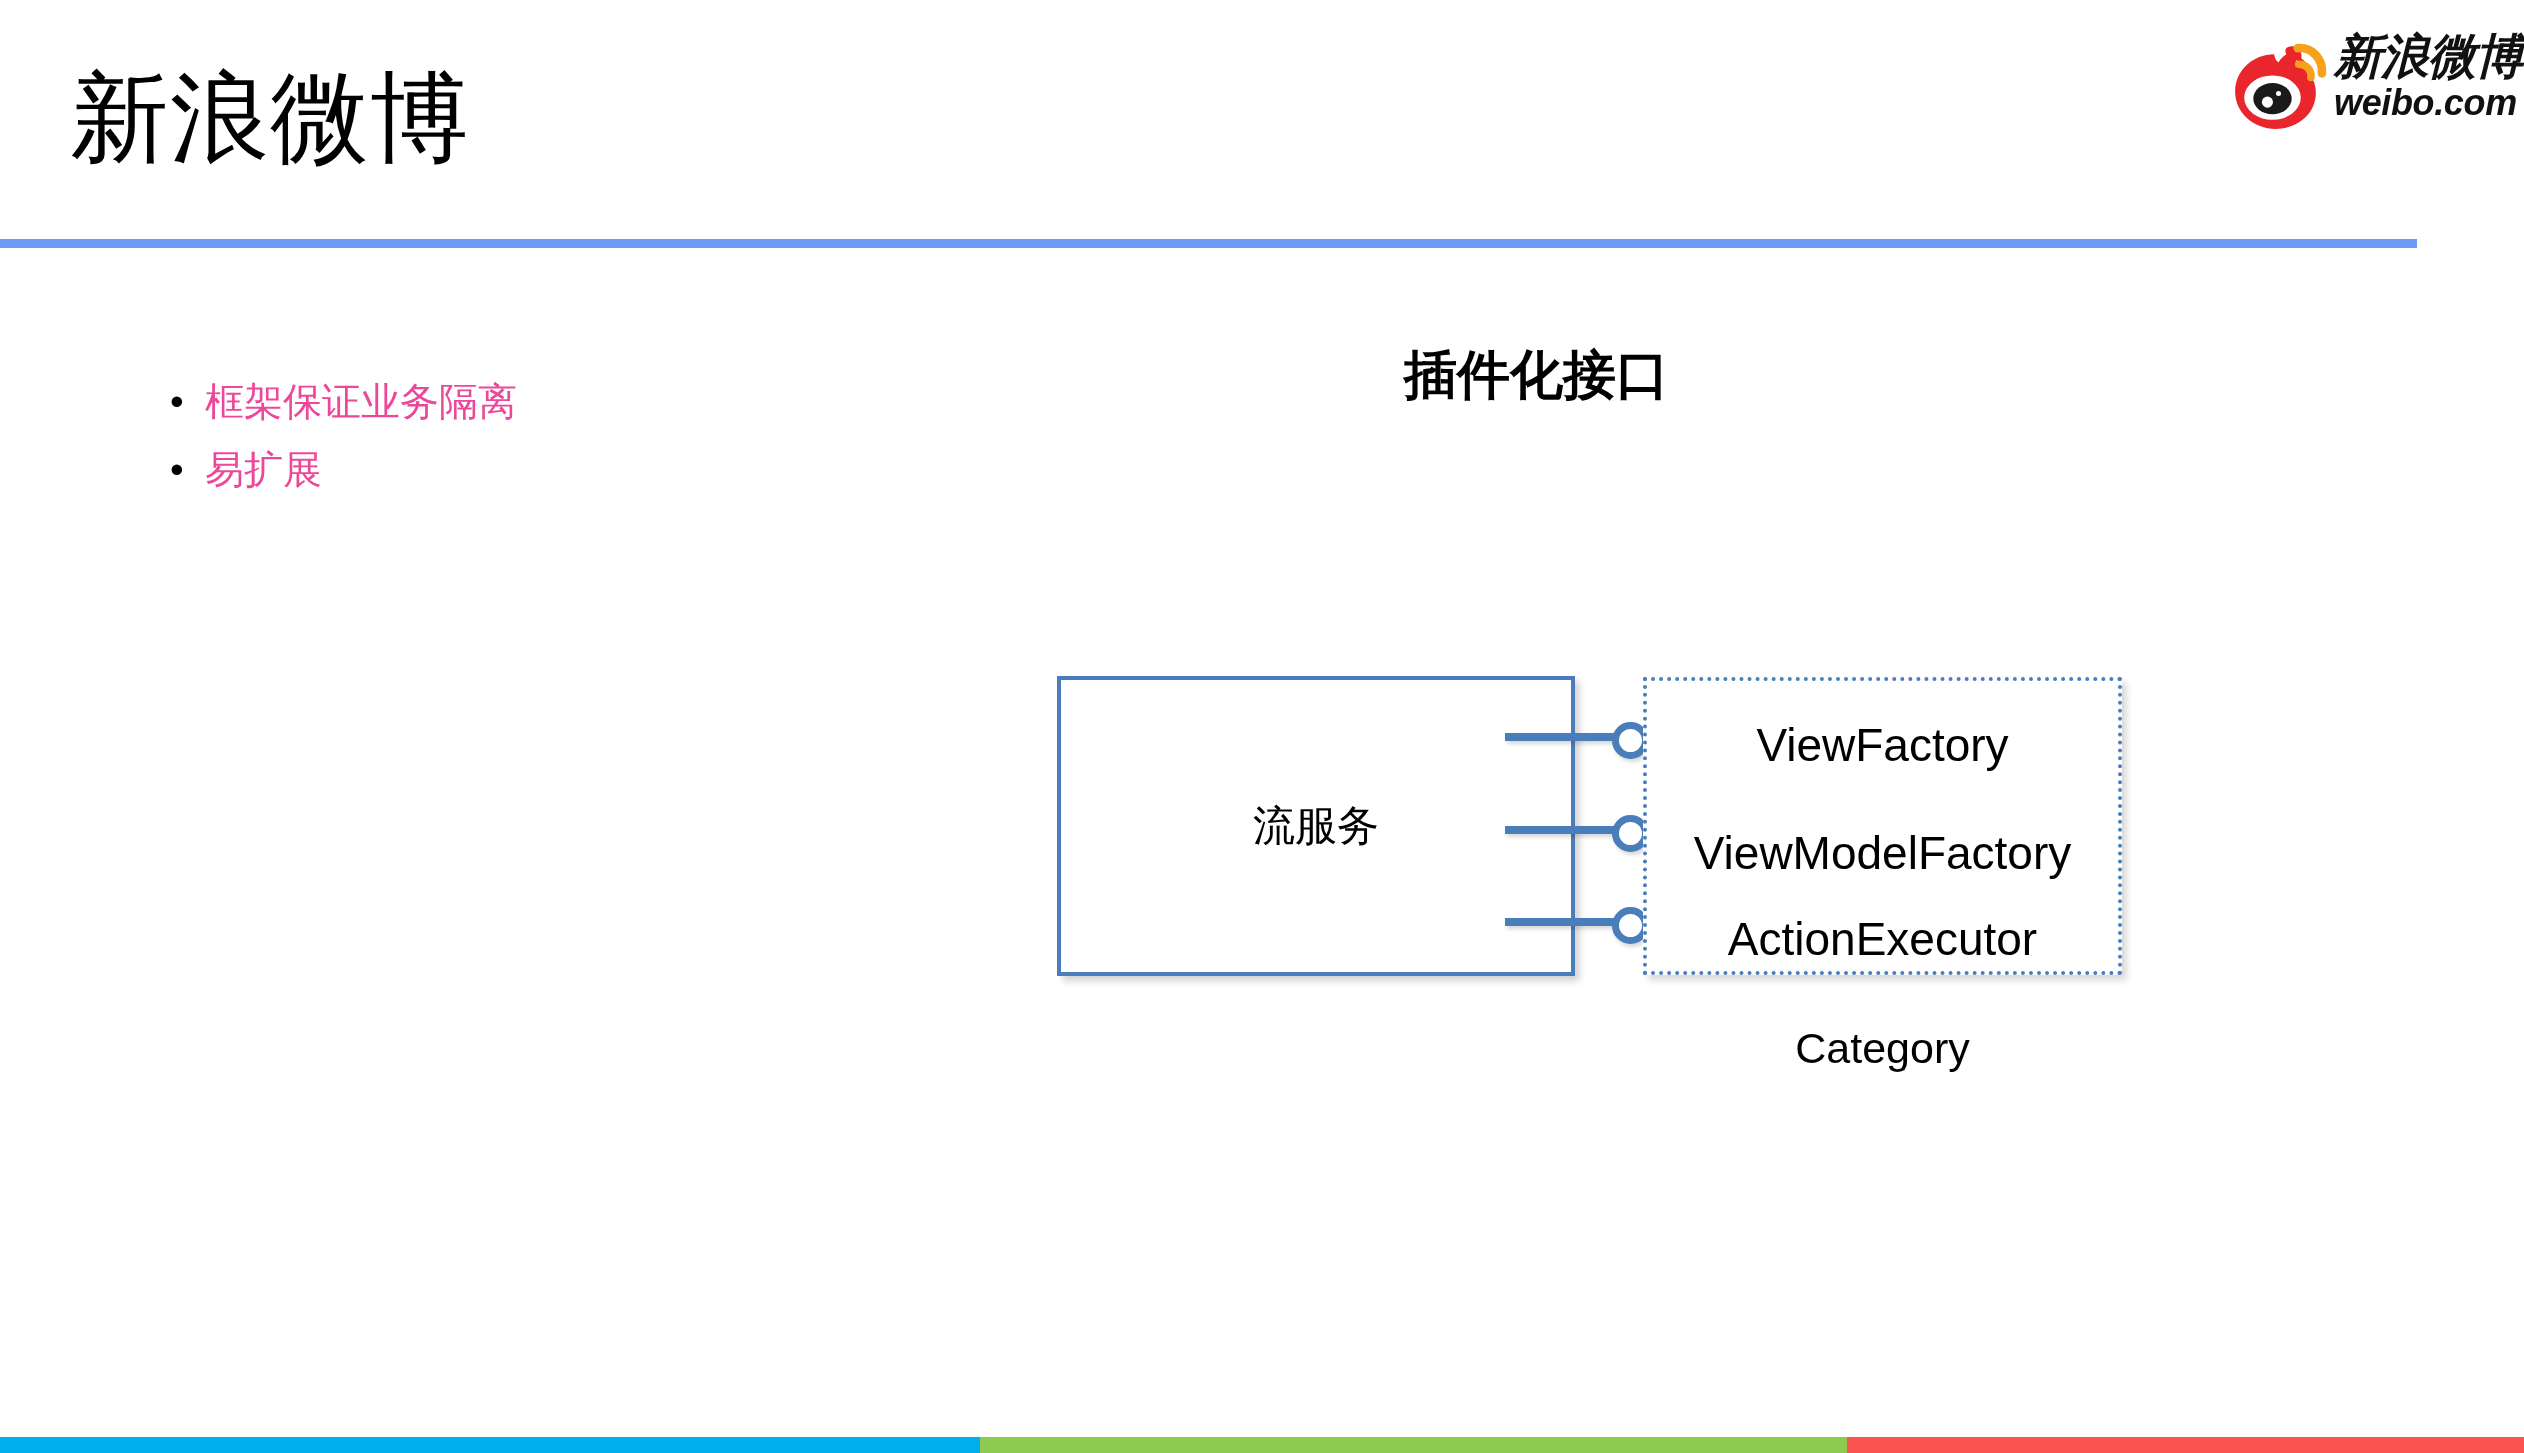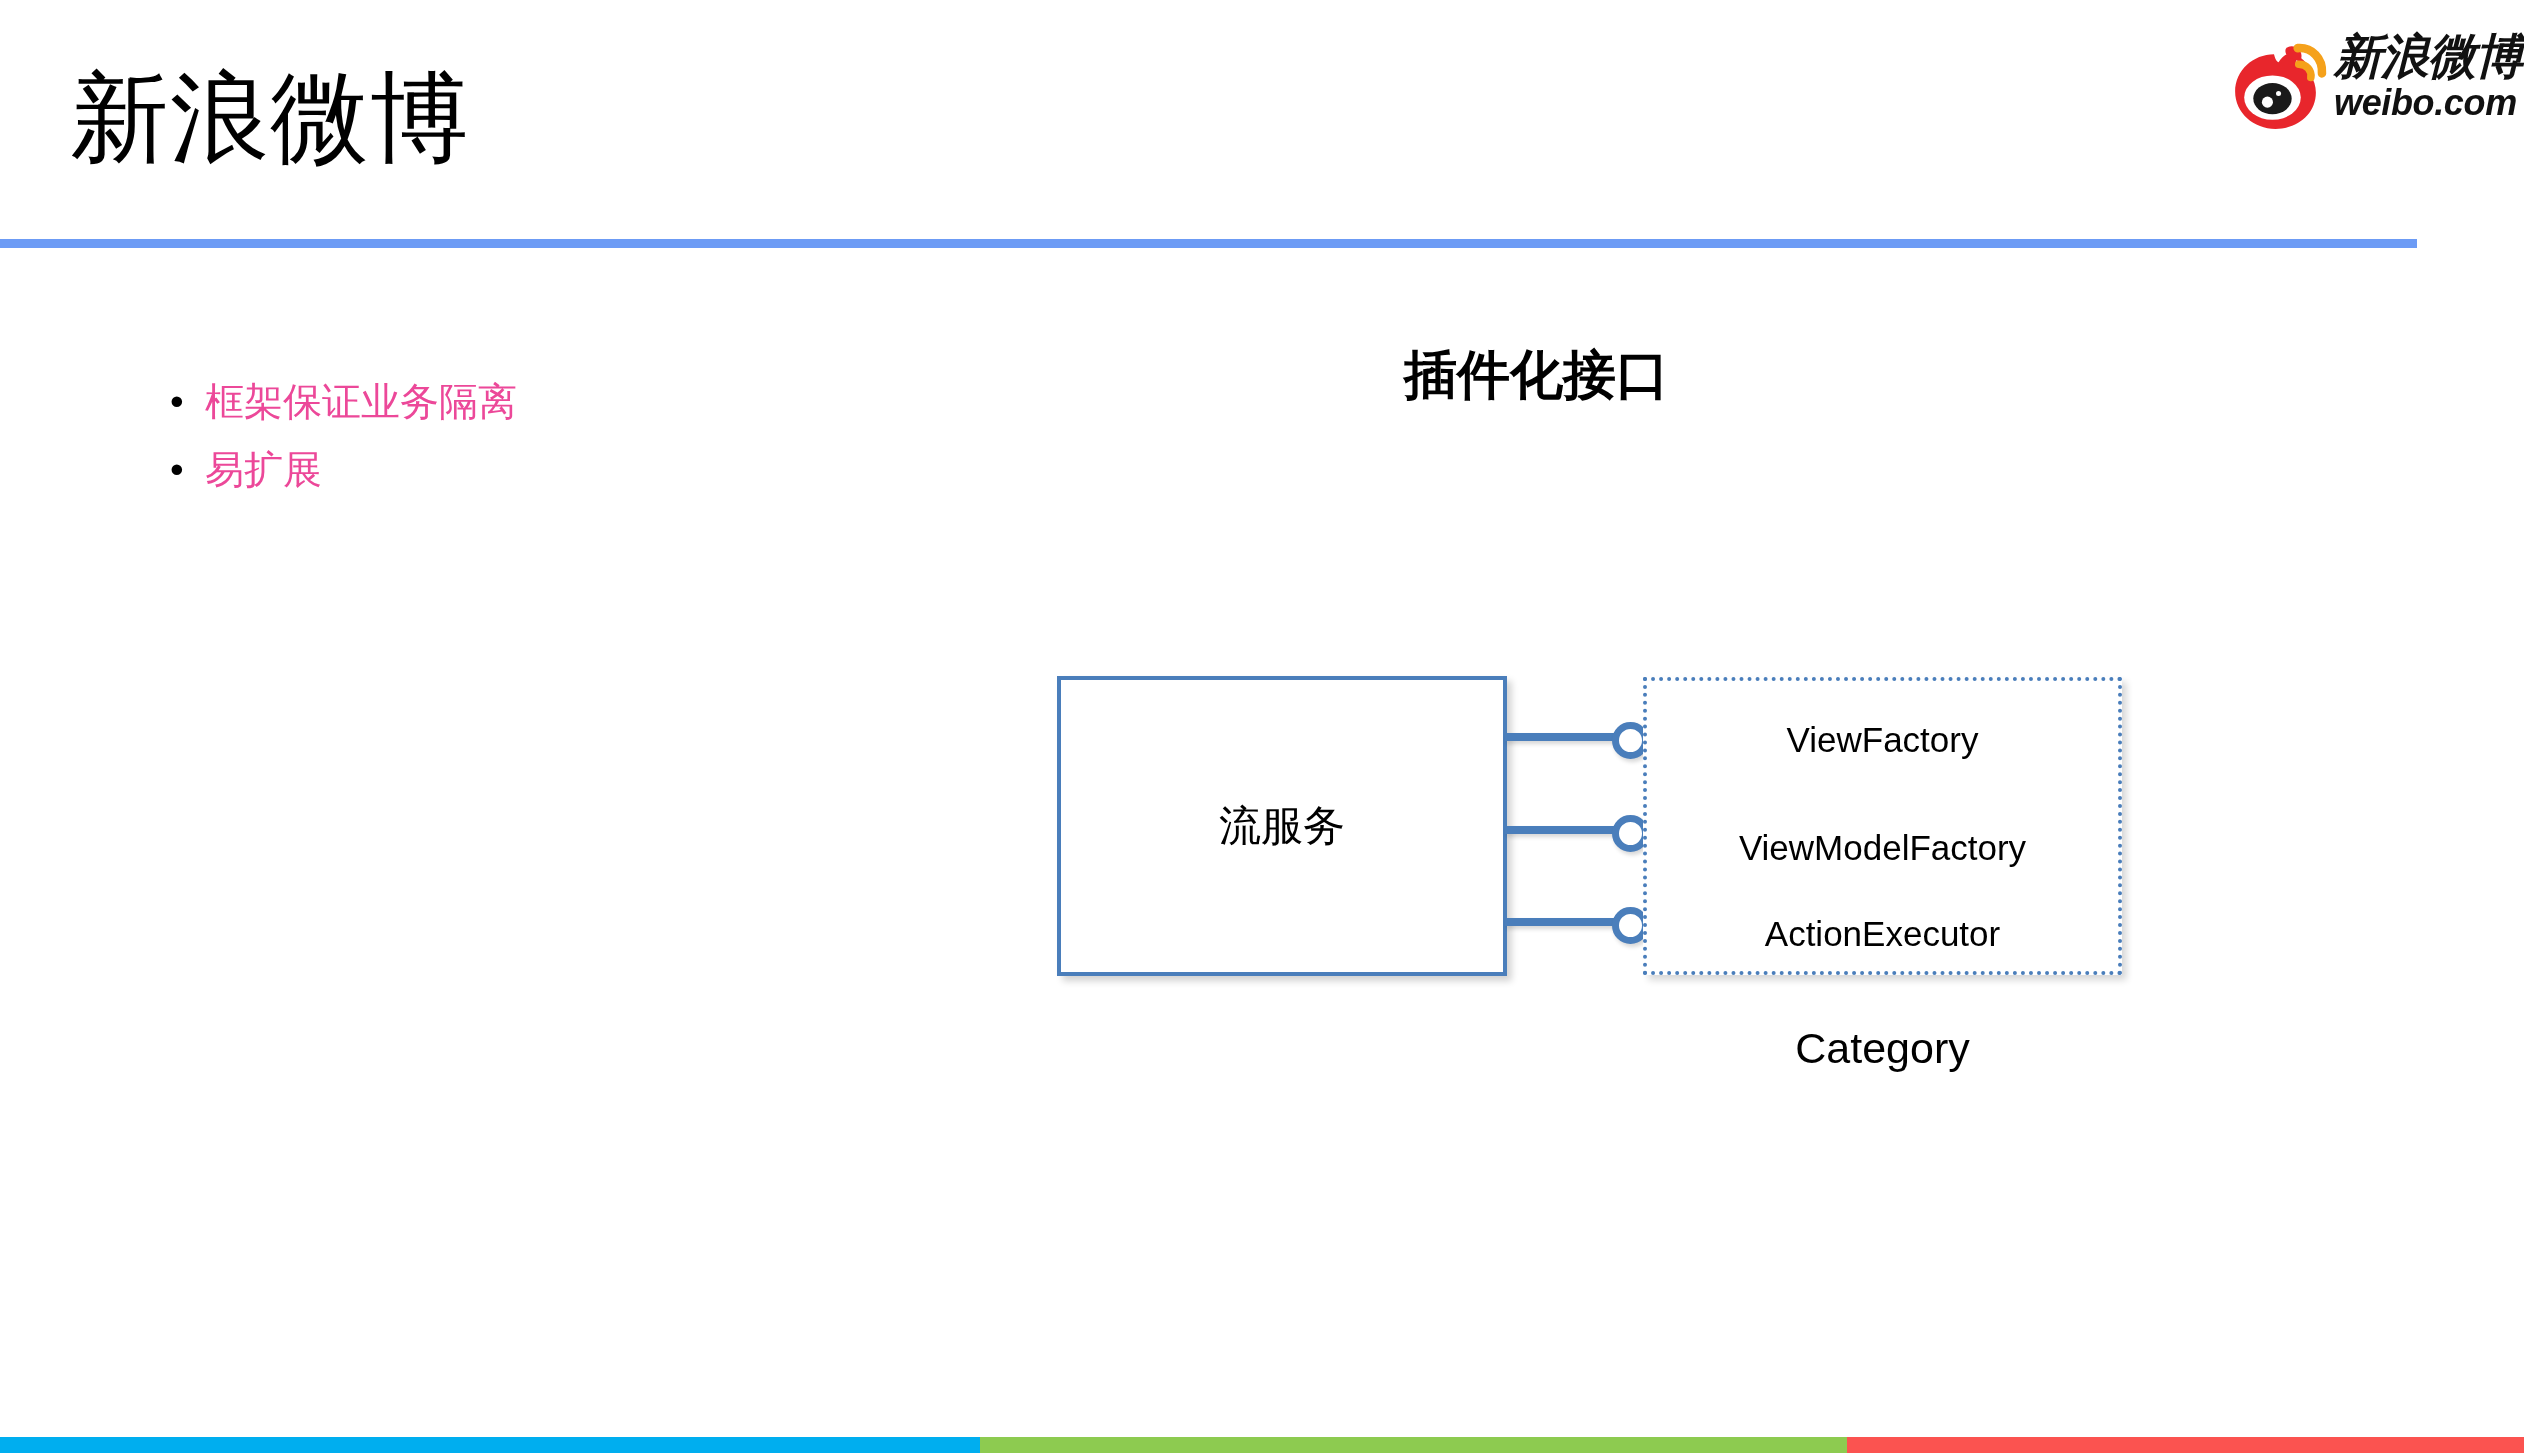--- a/index.html
+++ b/index.html
@@ -122,21 +122,21 @@
     line-height: 1.0;
     font-weight: 700;
     color: #000000;
     white-space: nowrap;
   }
 
   .svc-box {
     position: absolute;
     left: 1057px;
     top: 676px;
-    width: 450px;
+    width: 518px;
     height: 300px;
     box-sizing: border-box;
     border: 4.5px solid #4A7EBB;
     background: #ffffff;
     box-shadow: 4.5px 5px 7px rgba(0,0,0,0.18);
     display: flex;
     align-items: center;
     justify-content: center;
   }
   .svc-box-label {
@@ -155,21 +155,21 @@
     box-sizing: border-box;
     border: 4.5px dotted #4A7EBB;
     background: #ffffff;
     box-shadow: 4.5px 5px 7px rgba(0,0,0,0.16);
   }
   .cat-item {
     position: absolute;
     left: 0;
     width: 100%;
     text-align: center;
-    font-size: 35px;
+    font-size: 46px;
     line-height: 1.0;
     color: #000000;
     white-space: nowrap;
   }
   .cat-item.i0 { top: 41px; }
   .cat-item.i1 { top: 149px; text-align: center; }
   .cat-item.i2 { top: 235px; }
 
   .category-caption {
     position: absolute;

